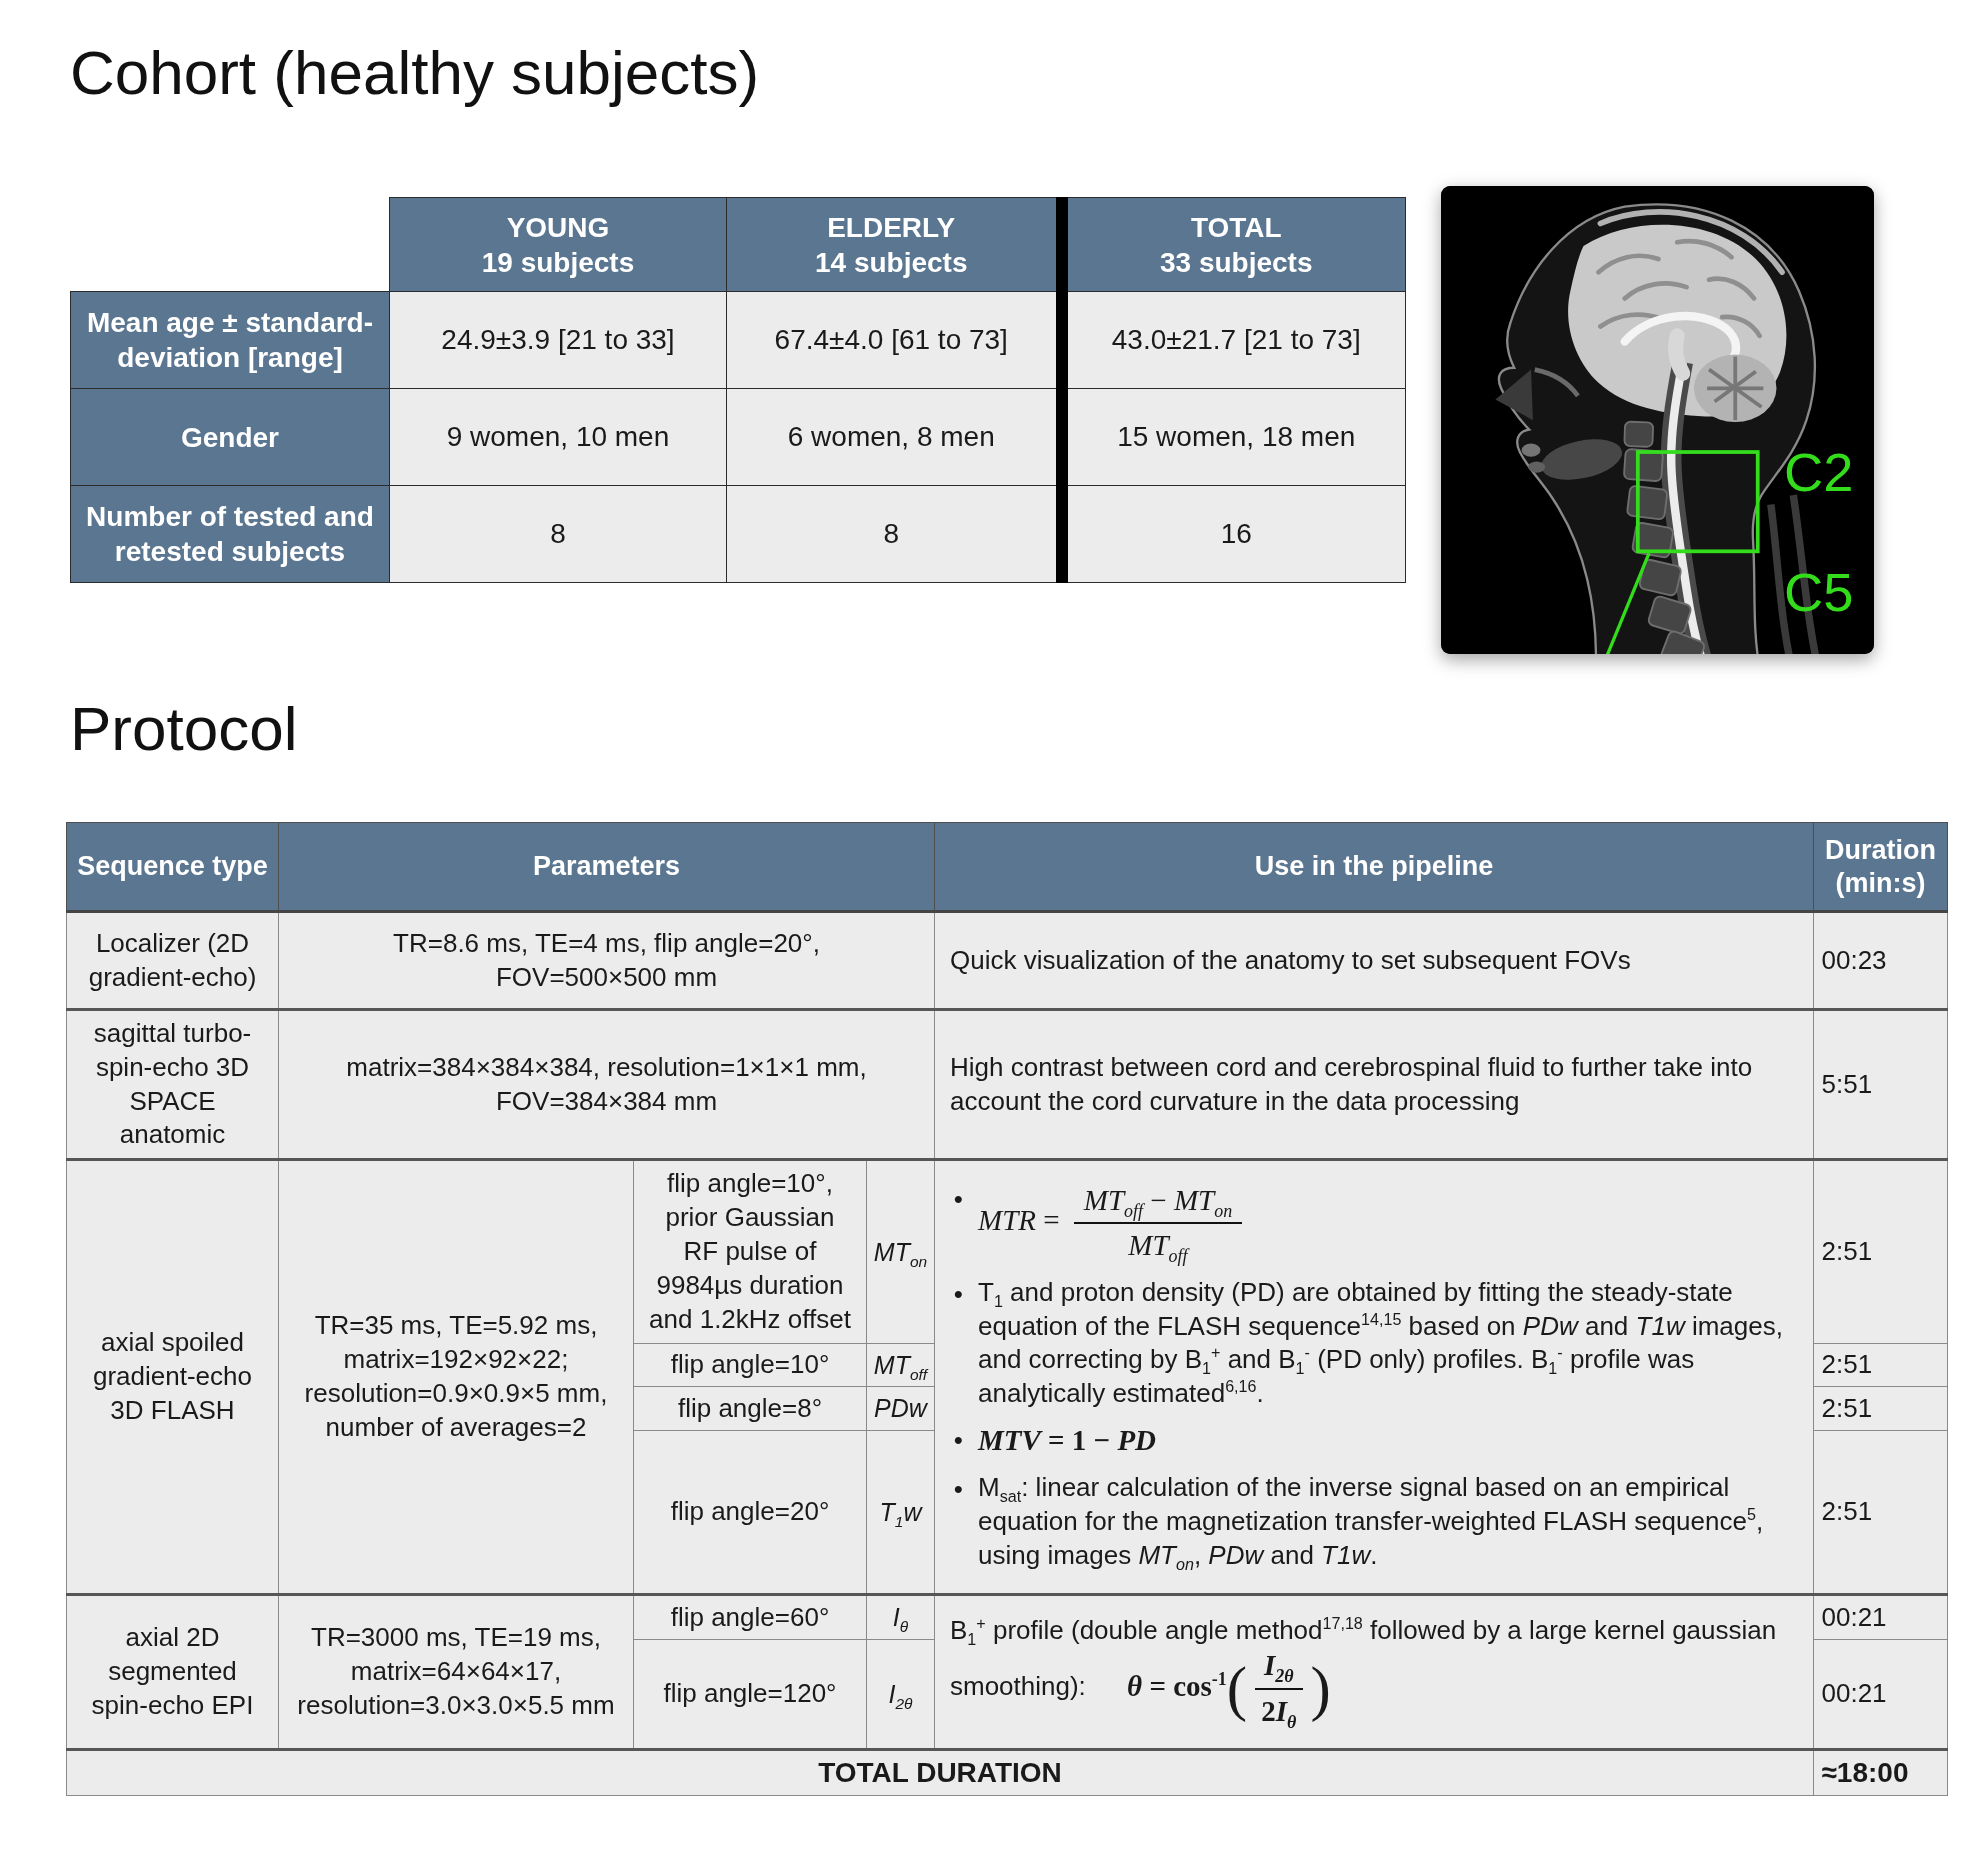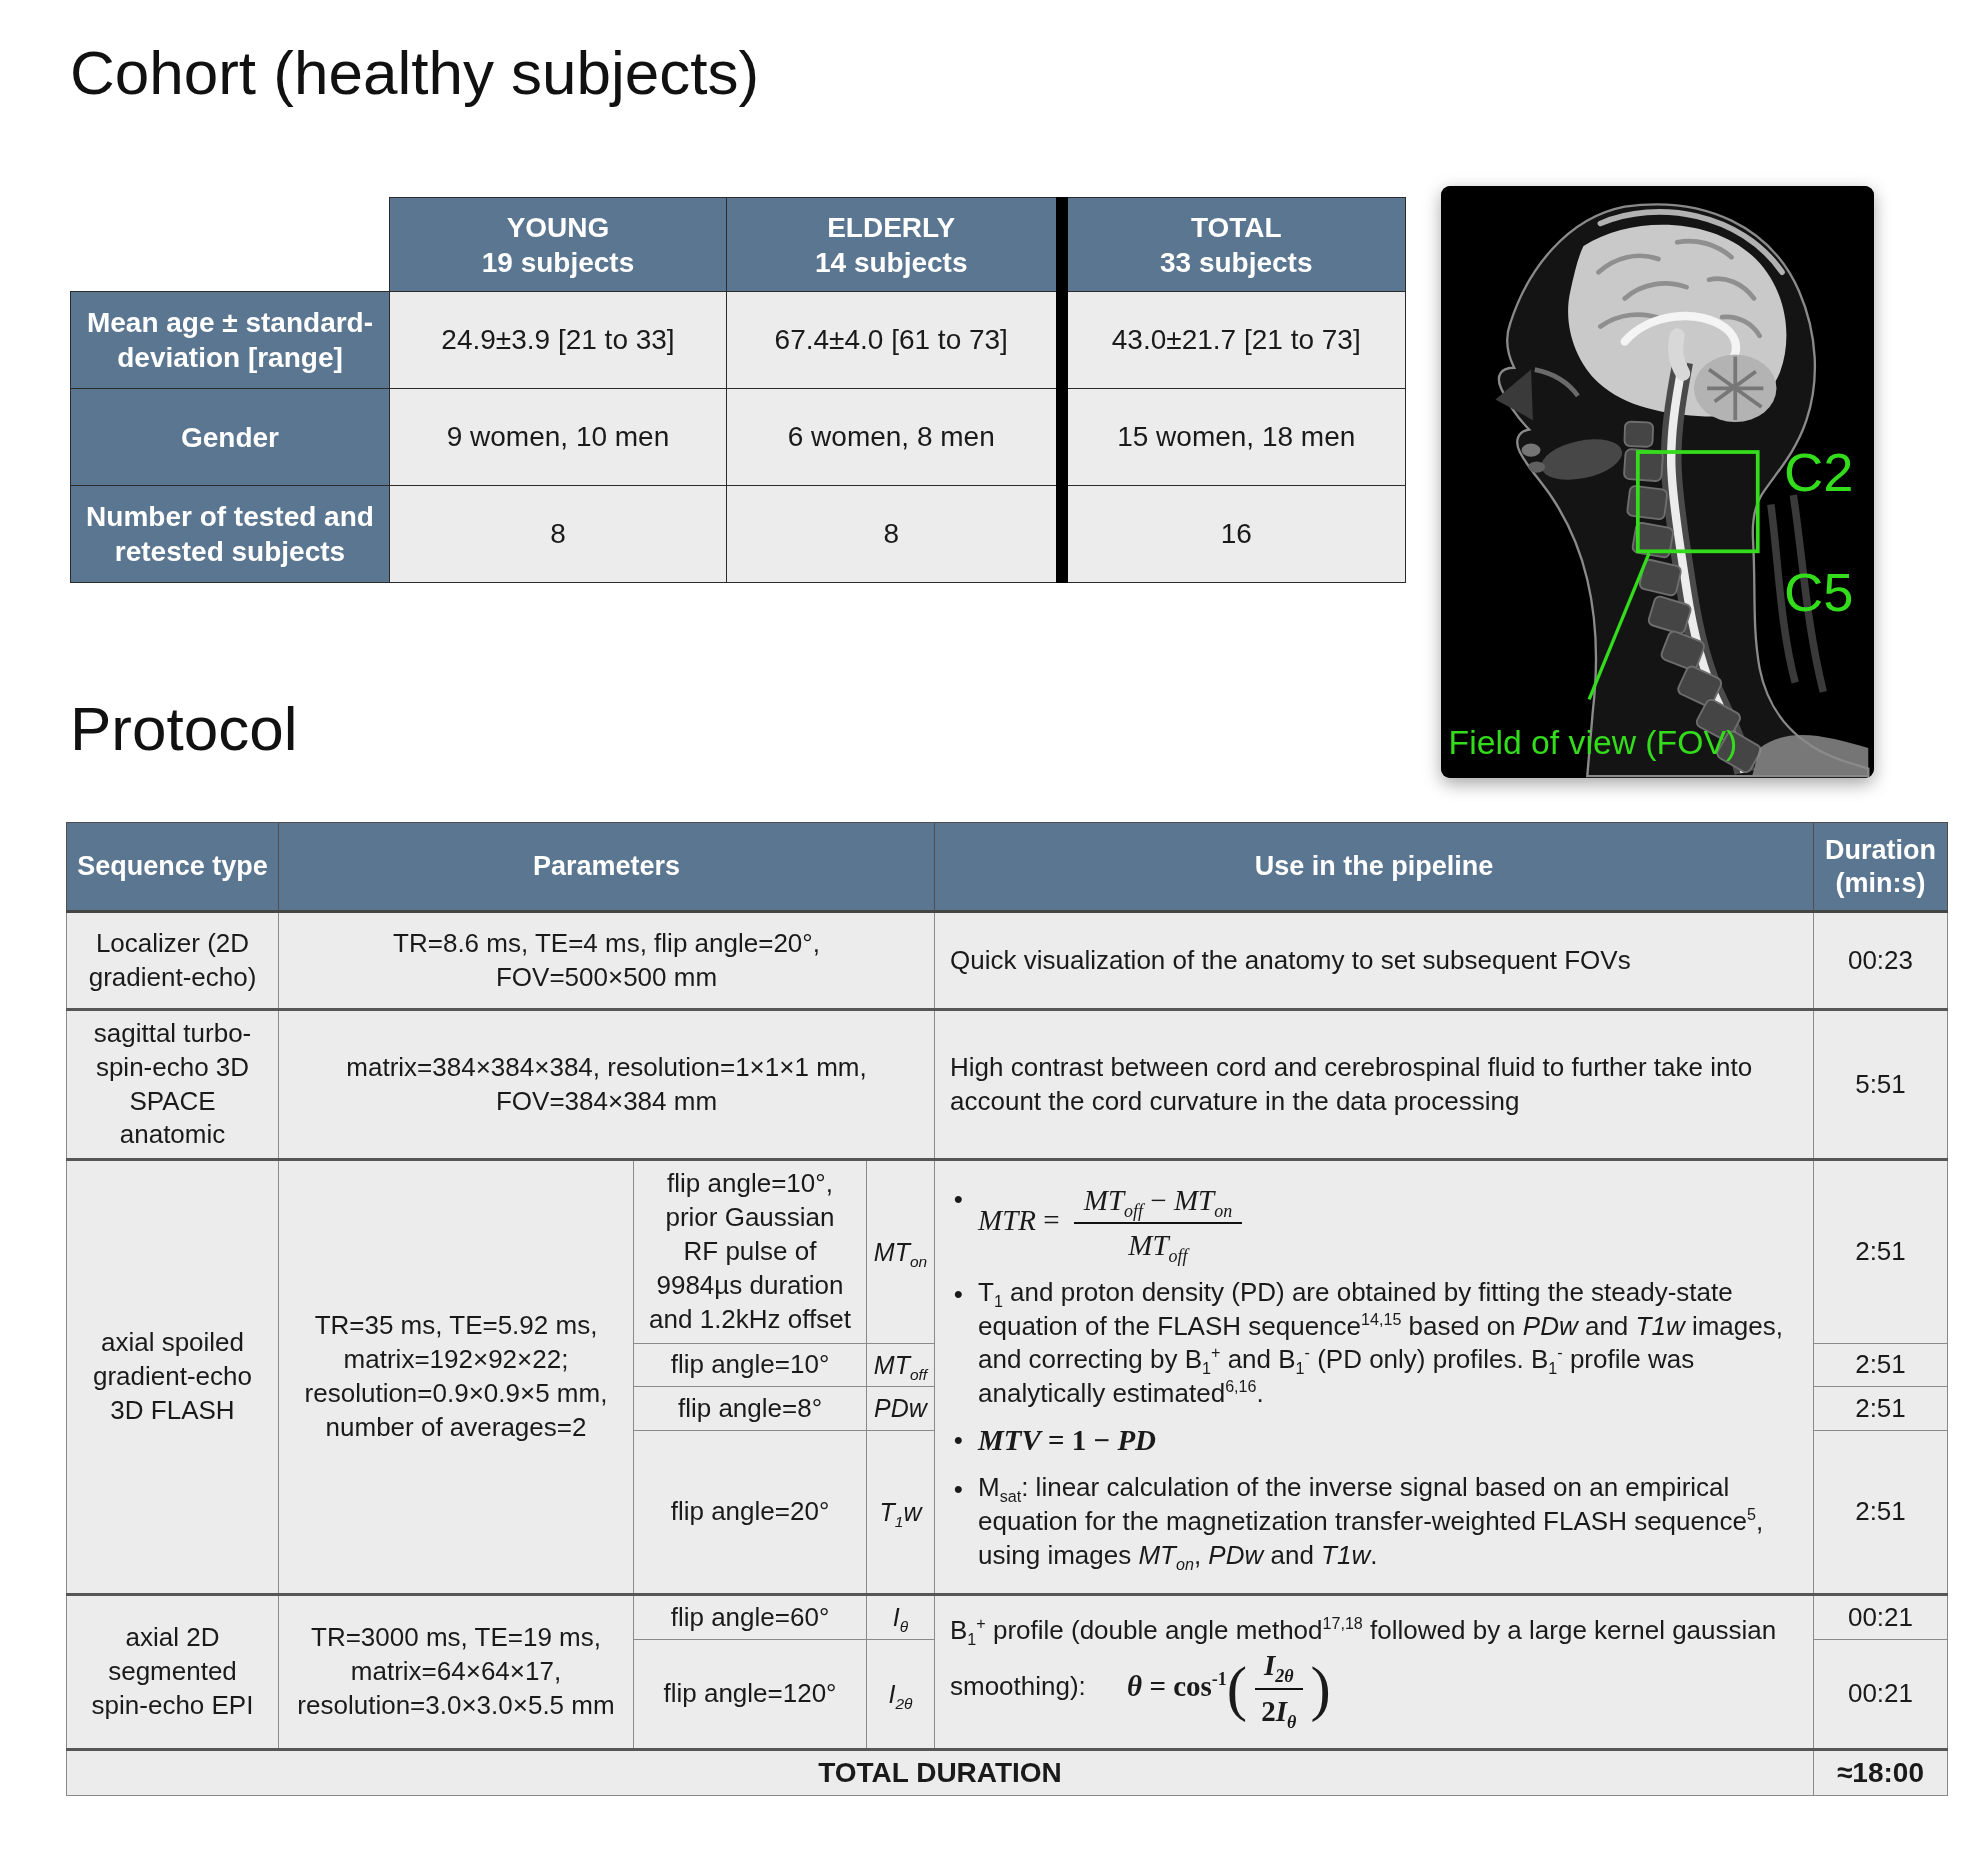--- a/index.html
+++ b/index.html
@@ -30,21 +30,21 @@
   #cohort-table .data{
     background:#ececec;font-size:28px;text-align:center;
   }
   #cohort-table .blank{border:none;background:#ffffff;}
   #cohort-table .divider-left{border-left:12px solid #000000;}
   #cohort-table tr{height:97px;}
   #cohort-table tr.hdr-row{height:94px;}
 
   
   #mri-figure{
-    position:absolute;left:1441px;top:186px;width:433px;height:592px;
+    position:absolute;left:1441px;top:186px;width:433px;height:468px;
     border-radius:9.4px;overflow:hidden;background:#000;
     box-shadow:0 5.6px 17px rgba(0,0,0,0.35);
   }
 
   
   #protocol-table{
     position:absolute;left:66px;top:822px;border-collapse:collapse;table-layout:fixed;
     font-size:26px;
     padding-left:48px;
   }
@@ -56,21 +56,21 @@
     border:1.9px solid #8a8a8a;background:#ececec;vertical-align:middle;padding:3.7px 7.5px;
     line-height:1.3;
   }
   #protocol-table tr.major>td{border-top:3.7px solid #565656;}
   #protocol-table .seq{text-align:center;}
   #protocol-table .param{text-align:center;}
   #protocol-table .label-cell{
     text-align:center;font-size:25px;border-left:1.9px dashed #b0b0b0;padding:1.9px;
   }
   #protocol-table .pipe{text-align:left;padding:9.4px 15px;}
-  #protocol-table .dur{text-align:center;}
+  #protocol-table .dur{text-align:left;}
   #protocol-table .total-label{font-weight:bold;text-align:center;font-size:28px;}
   #protocol-table .total-value{font-weight:bold;font-size:28px;}
 
   .tr-header{height:89px;}
   .tr-loc{height:98px;}
   .tr-sag{height:150px;}
   .tr-mton{height:169px;}
   .tr-mtoff{height:42px;}
   .tr-pdw{height:42px;}
   .tr-t1w{height:159px;}

